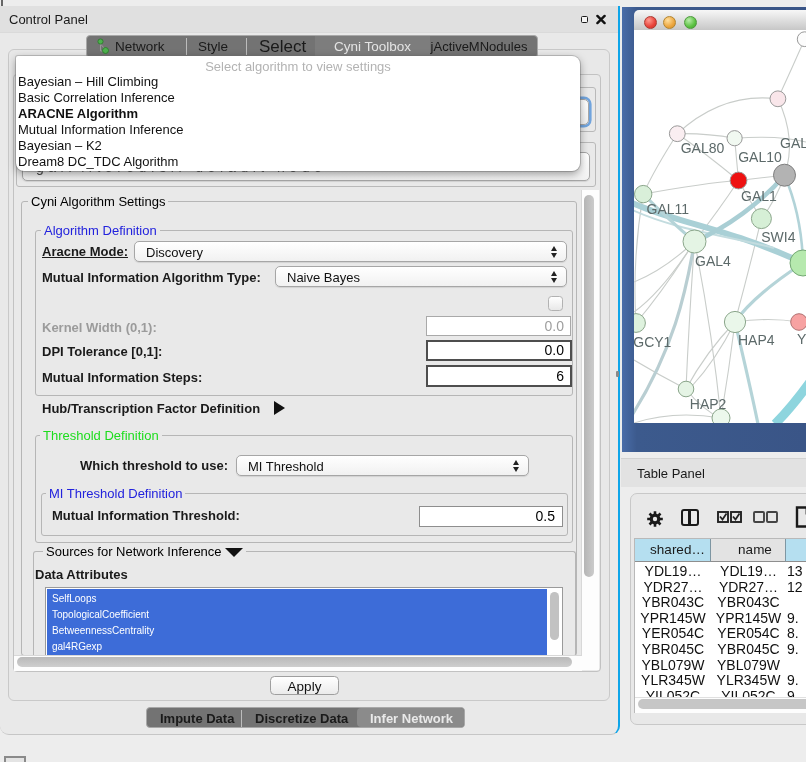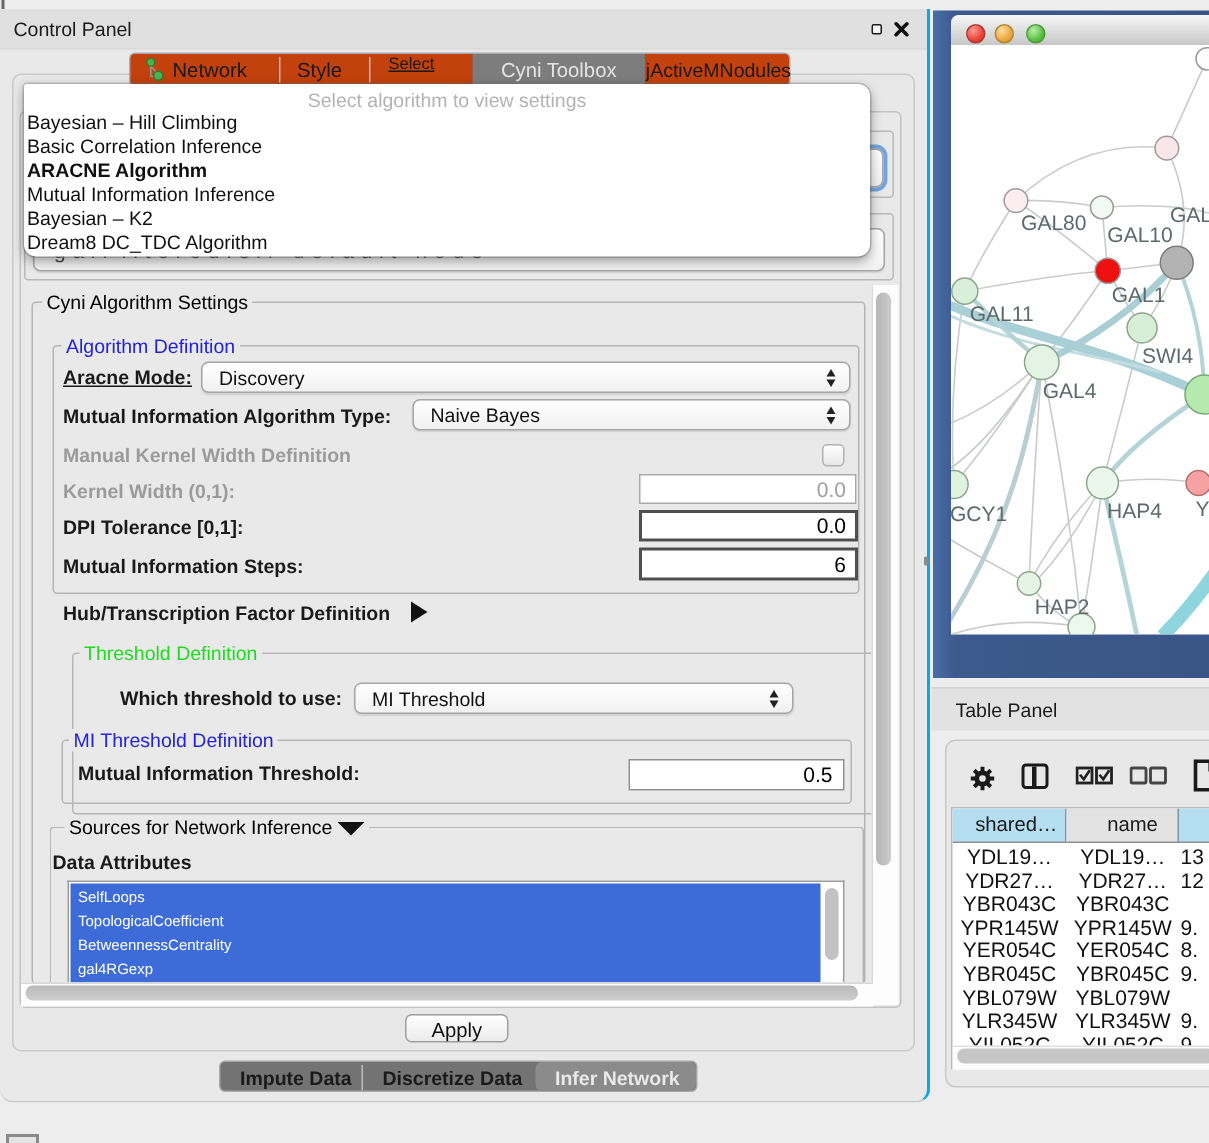--- a/index.html
+++ b/index.html
@@ -28,31 +28,31 @@
 
   <div class="abs" style="left:580.5px;top:9.5px;width:5px;height:5px;border:1.6px solid #1c1c1c;border-radius:1.5px;background:#f4f4f4;"></div>
   <svg class="abs" style="left:596px;top:8px;" width="10" height="11" viewBox="0 0 10 11">
       <path d="M1.4 1.9 L8.6 9.1 M8.6 1.9 L1.4 9.1" stroke="#111" stroke-width="2.4" stroke-linecap="round"></path>
     </svg>
 
   <div class="abs" style="left:8px;top:43px;width:600px;height:650px;background:#e8e8e8;border:1px solid #c9c9c9;border-radius:6px;"></div>
 
   <div class="abs" style="left:13px;top:68px;width:586px;height:596px;background:#e9e9e9;border:1px solid #c2c2c2;border-radius:4px;"></div>
 
-  <div class="abs" style="left:86px;top:29px;width:439px;height:21px;background:#c2410c;border:1px solid #a8a8a8;border-radius:4px;">
+  <div class="abs" style="left:86px;top:29px;width:439px;height:21px;background:#737373;border:1px solid #a8a8a8;border-radius:4px;padding-left:11px;">
     <svg class="abs" style="left:9px;top:2px;" width="14" height="17" viewBox="0 0 14 17">
       <path d="M4.5 4 L4.5 13 M4.5 13 L9.5 13 M4.5 6 L9 11" stroke="#999" stroke-width="1"></path>
       <circle cx="4.5" cy="3.5" r="2.6" fill="#4db14d" stroke="#2e7d2e" stroke-width="0.9"></circle>
       <circle cx="9.5" cy="12.5" r="3" fill="#4db14d" stroke="#2e7d2e" stroke-width="0.9"></circle>
     </svg>
     <div class="lbl" style="left:28px;top:3px;font-size:13.5px;">Network</div>
     <div class="abs" style="left:99px;top:2px;width:1px;height:17px;background:#bcbcbc;"></div>
     <div class="lbl" style="left:111px;top:3px;font-size:13.5px;">Style</div>
     <div class="abs" style="left:159px;top:2px;width:1px;height:17px;background:#bcbcbc;"></div>
-    <div class="lbl" style="left:172px;top:1px;font-size:11px;text-decoration:underline;">Select</div>
+    <div class="lbl" style="left:172px;top:1px;font-size:17px;">Select</div>
     <div class="abs" style="left:228px;top:0;width:115px;height:21px;background:#7d7d7d;"></div>
     <div class="lbl" style="left:228px;top:3px;width:115px;text-align:center;font-size:13.5px;color:#e4e4e4;">Cyni Toolbox</div>
     <div class="lbl" style="left:343px;top:3px;width:98px;text-align:center;font-size:13px;">jActiveMNodules</div>
   </div>
 
   <div class="abs" style="left:16px;top:81px;width:578px;height:43px;border:1px solid #b9b9b9;border-radius:3px;"></div>
   <div class="combo" style="left:23px;top:93px;width:564px;height:24px;box-shadow:0 0 0 2.6px rgba(92,152,219,0.85);"></div>
 
   <div class="abs" style="left:16px;top:136px;width:578px;height:43px;border:1px solid #b9b9b9;border-radius:3px;"></div>
   <div class="combo" style="left:22px;top:146px;width:566px;height:27px;"></div>
@@ -73,36 +73,35 @@
       <span class="arrdn"></span>
     </div>
 
   <div class="lbl bold" style="left:42px;top:264px;">Mutual Information Algorithm Type:</div>
   <div class="combo" style="left:275px;top:260px;width:290px;height:19px;">
       <span class="ct">Naive Bayes</span>
       <span class="arrup"></span>
       <span class="arrdn"></span>
     </div>
 
-  <div class="lbl bold gray" style="left:42px;top:290px;">Manual Kernel Width Definition</div>
   <div class="abs" style="left:548px;top:290px;width:13px;height:13px;border:1px solid #b2b2b2;border-radius:3.5px;background:linear-gradient(#ffffff,#e8e8e8);"></div>
 
   <div class="lbl bold gray" style="left:42px;top:314px;">Kernel Width (0,1):</div>
   <div class="inp" style="left:426px;top:310px;width:137px;height:18px;border:1px solid #a9a9a9;color:#9e9e9e;padding-right:6px;line-height:18px;">0.0</div>
 
   <div class="lbl bold" style="left:42px;top:338px;">DPI Tolerance [0,1]:</div>
   <div class="inp" style="left:426px;top:334px;width:136px;height:17px;border:2px solid #4e4e4e;color:#000;padding-right:6px;line-height:17px;">0.0</div>
 
   <div class="lbl bold" style="left:42px;top:364px;">Mutual Information Steps:</div>
   <div class="inp" style="left:426px;top:359px;width:136px;height:18px;border:2px solid #4e4e4e;color:#000;padding-right:6px;line-height:18px;">6</div>
 
   <div class="lbl bold" style="left:42px;top:395px;">Hub/Transcription Factor Definition</div>
   <div class="abs" style="left:274px;top:395px;width:0;height:0;border-top:7px solid transparent;border-bottom:7px solid transparent;border-left:11px solid #111;"></div>
 
-  <div class="frame" style="left:35px;top:429px;width:536px;height:106px;margin-left:13px;">
+  <div class="frame" style="left:35px;top:429px;width:536px;height:106px;">
     <span class="ftitle" style="left:4px;color:#1ddd1d;">Threshold Definition</span>
   </div>
 
   <div class="lbl bold" style="left:80px;top:452px;">Which threshold to use:</div>
   <div class="combo" style="left:236px;top:449px;width:291px;height:19px;">
       <span class="ct">MI Threshold</span>
       <span class="arrup"></span>
       <span class="arrdn"></span>
     </div>
 

